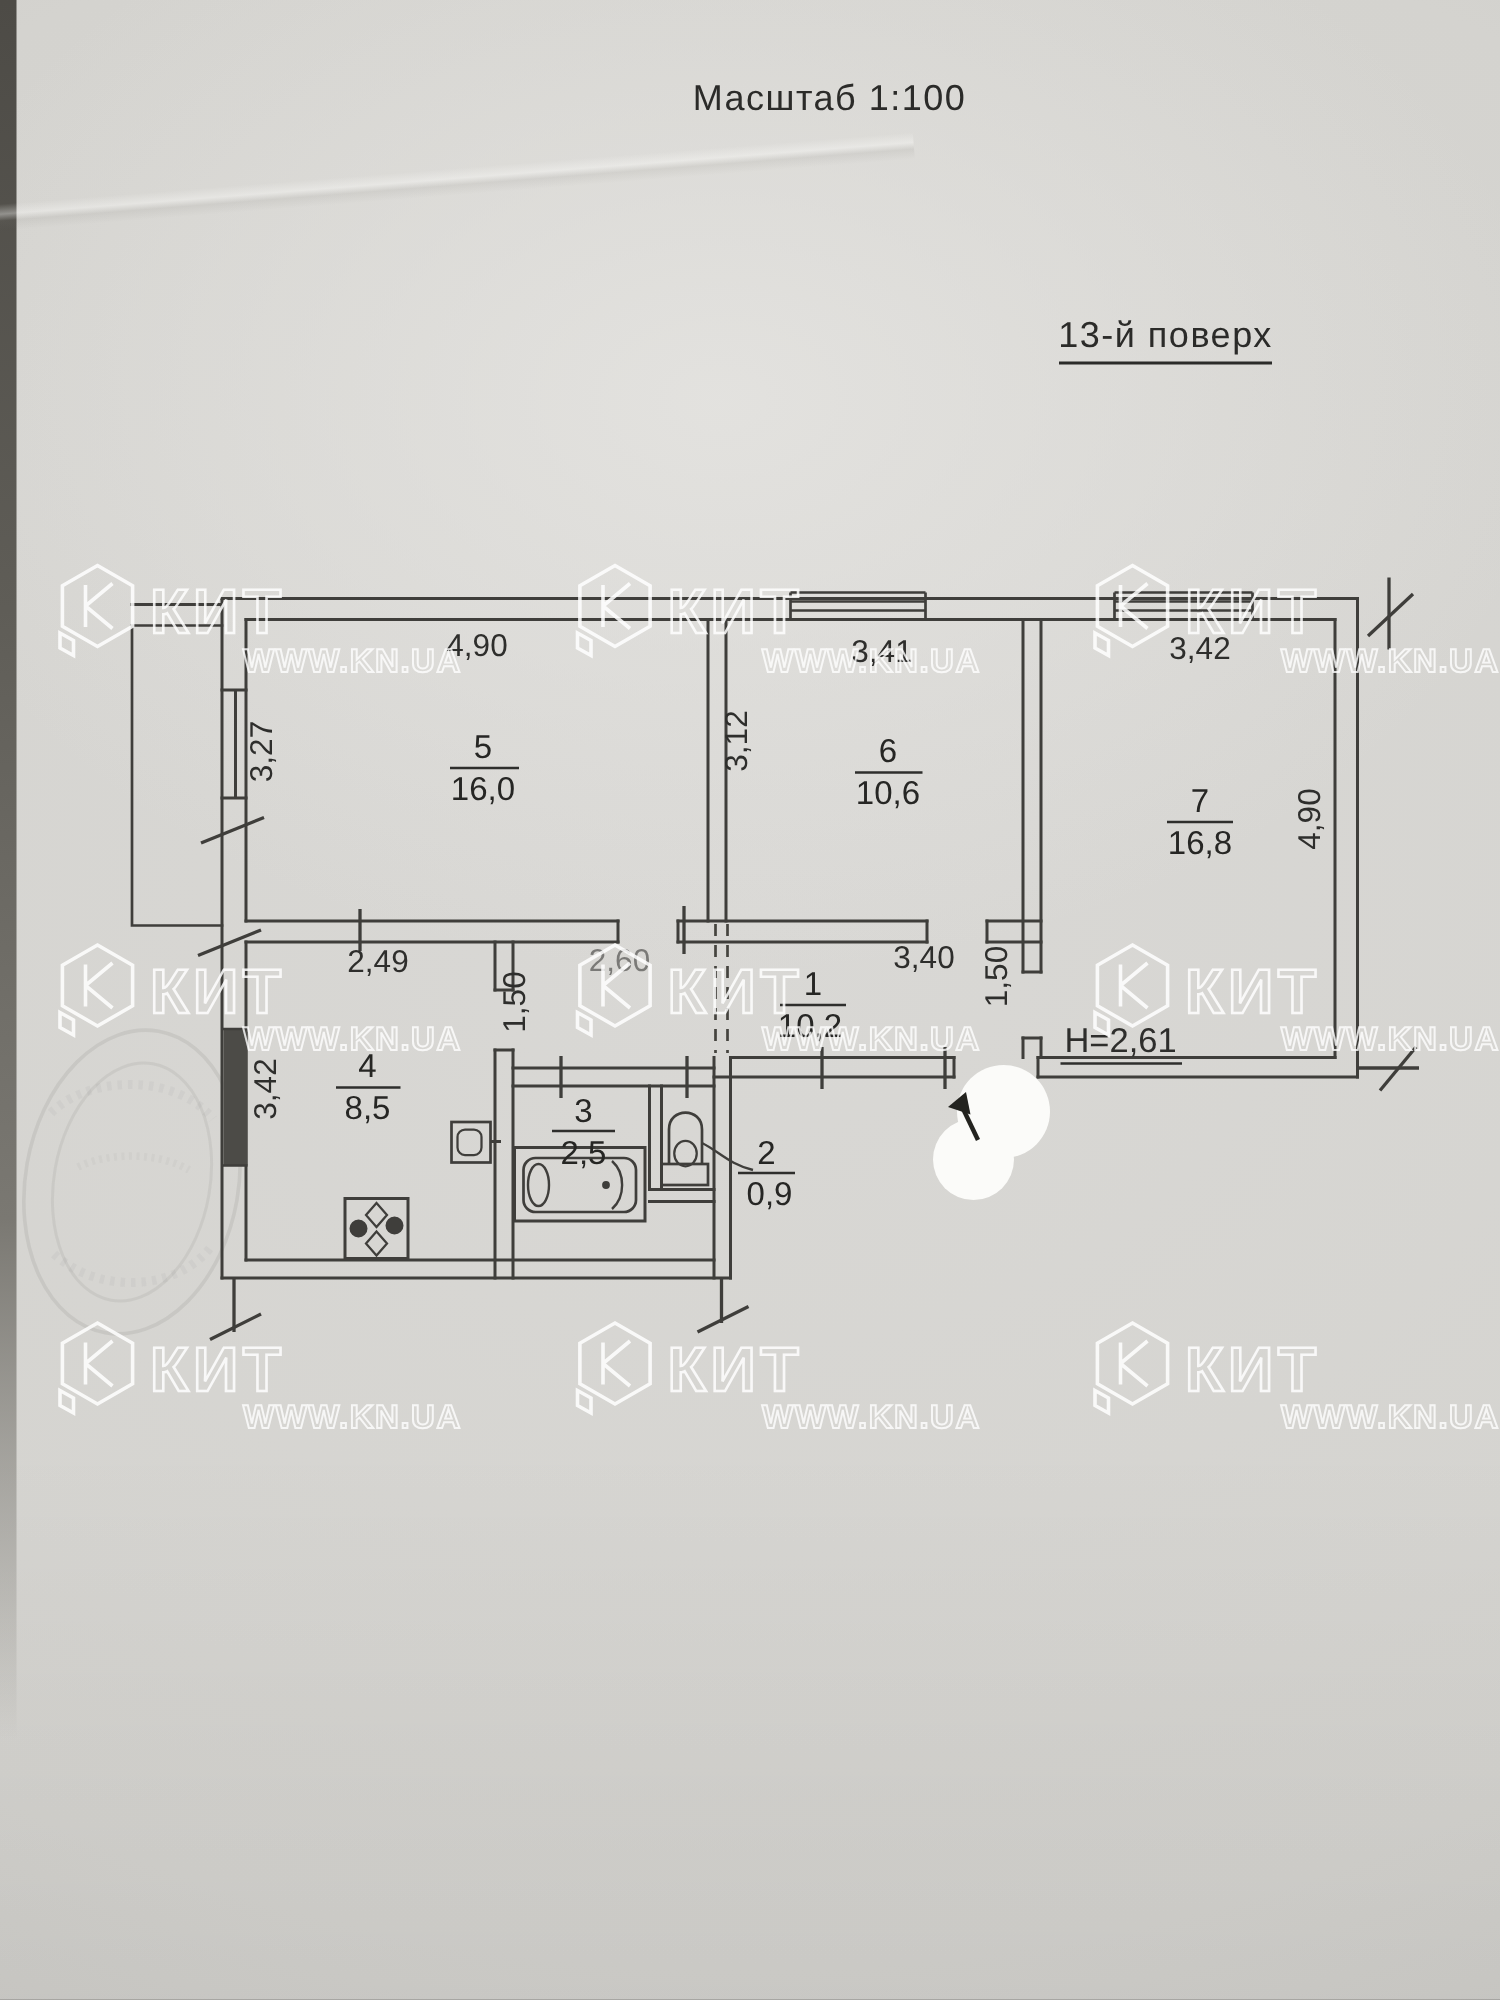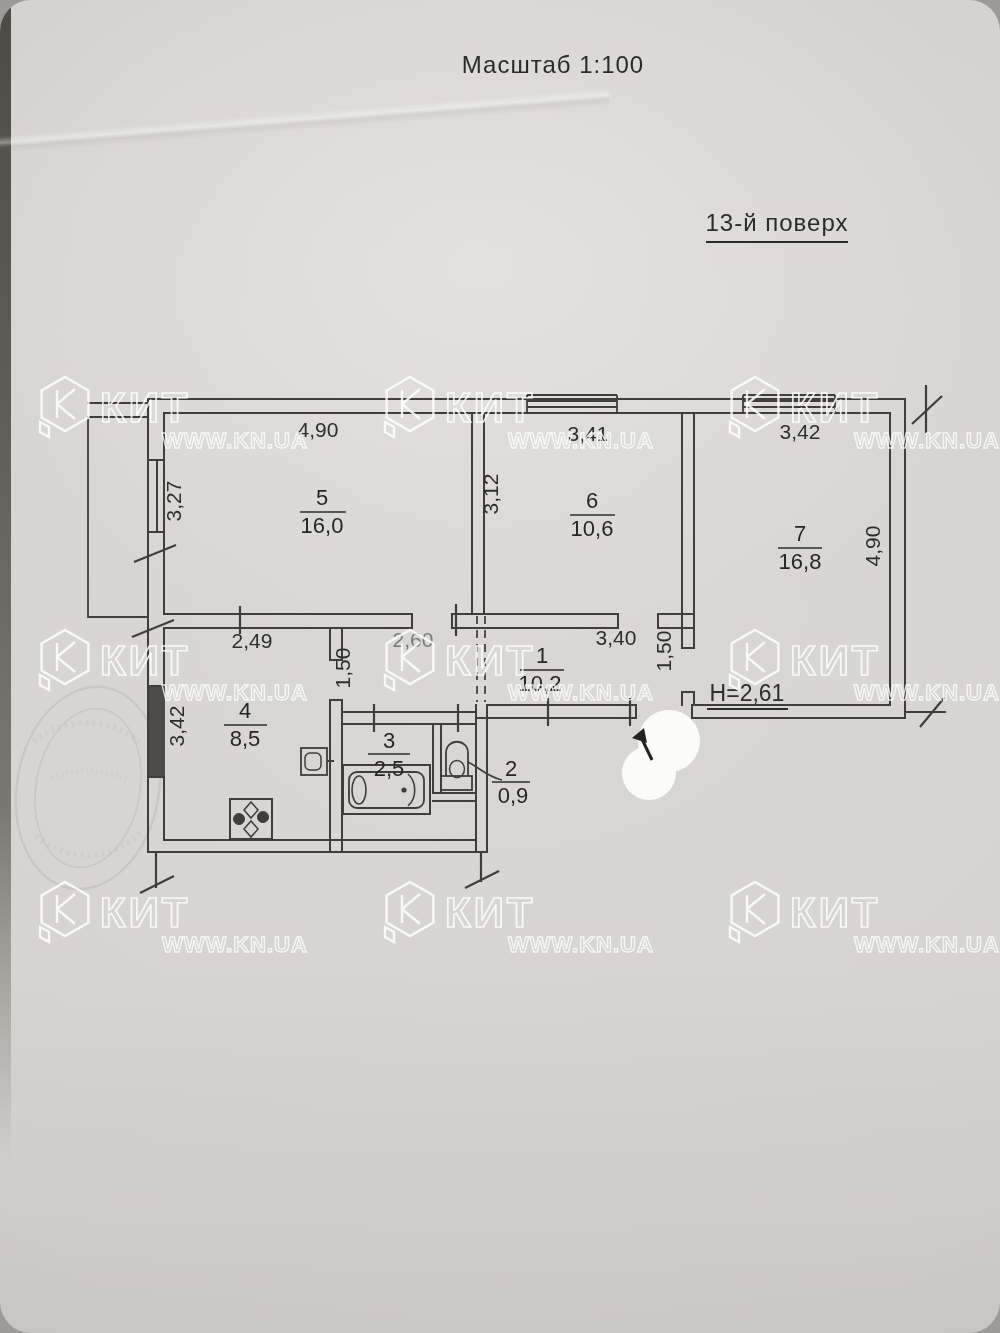--- a/index.html
+++ b/index.html
@@ -3,21 +3,20 @@
 <meta charset="utf-8">
 <style>
   html,body{margin:0;padding:0;background:#9b9a97;}
   .page{
     position:relative;width:1000px;height:1333px;overflow:hidden;
     font-family:"Liberation Sans", sans-serif;
     background:
       radial-gradient(ellipse 900px 620px at 48% 20%, rgba(228,227,224,.9) 0%, rgba(228,227,224,0) 62%),
       linear-gradient(180deg, rgba(0,0,0,0) 72%, rgba(0,0,0,.05) 100%),
       radial-gradient(ellipse 1300px 1000px at 50% 46%, #d9d8d5 0%, #d4d3cf 70%, #cbcac6 100%);
-    border-radius: 31px;
   }
   .edge-left{
     position:absolute;left:0;top:0;width:11px;height:1160px;
     background:linear-gradient(180deg,#4d4b46 0%,#5f5d57 35%,#7a7872 70%,rgba(122,120,114,0) 100%);
   }
   .crease{
     position:absolute;left:-30px;top:92px;width:640px;height:56px;
     transform:rotate(-4.5deg);opacity:.5;pointer-events:none;
     background:linear-gradient(180deg,rgba(255,255,255,0) 38%,rgba(252,252,250,.75) 50%,rgba(120,118,112,.22) 58%,rgba(0,0,0,0) 70%);
   }

